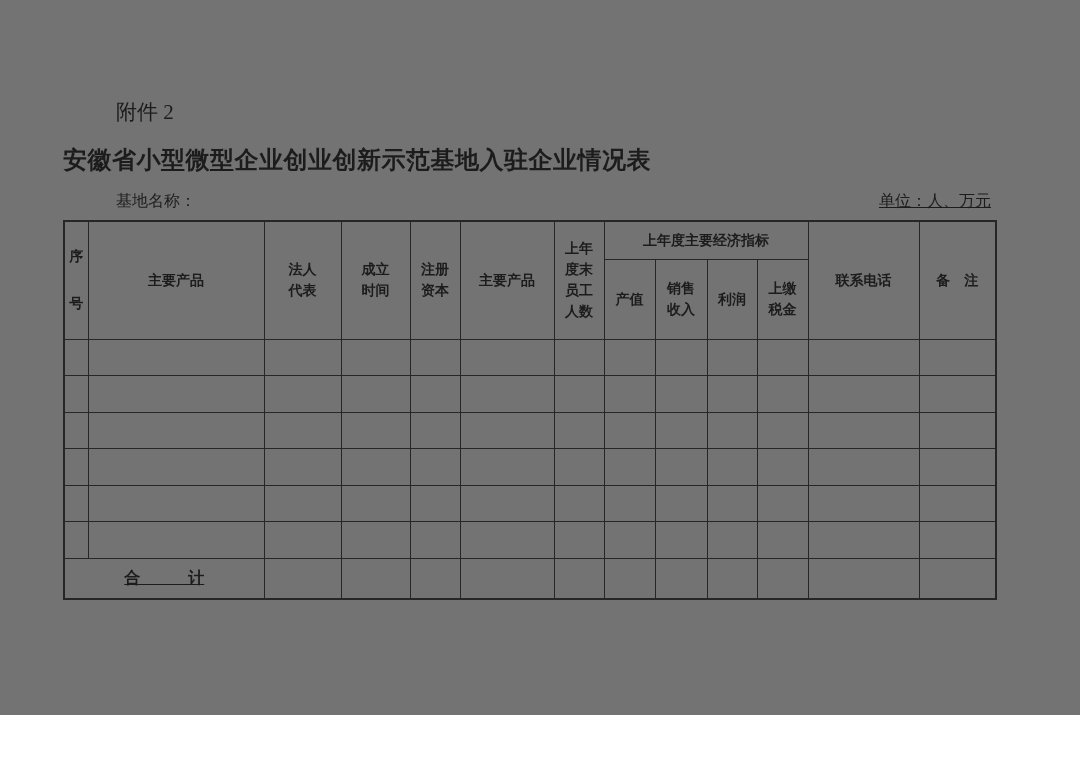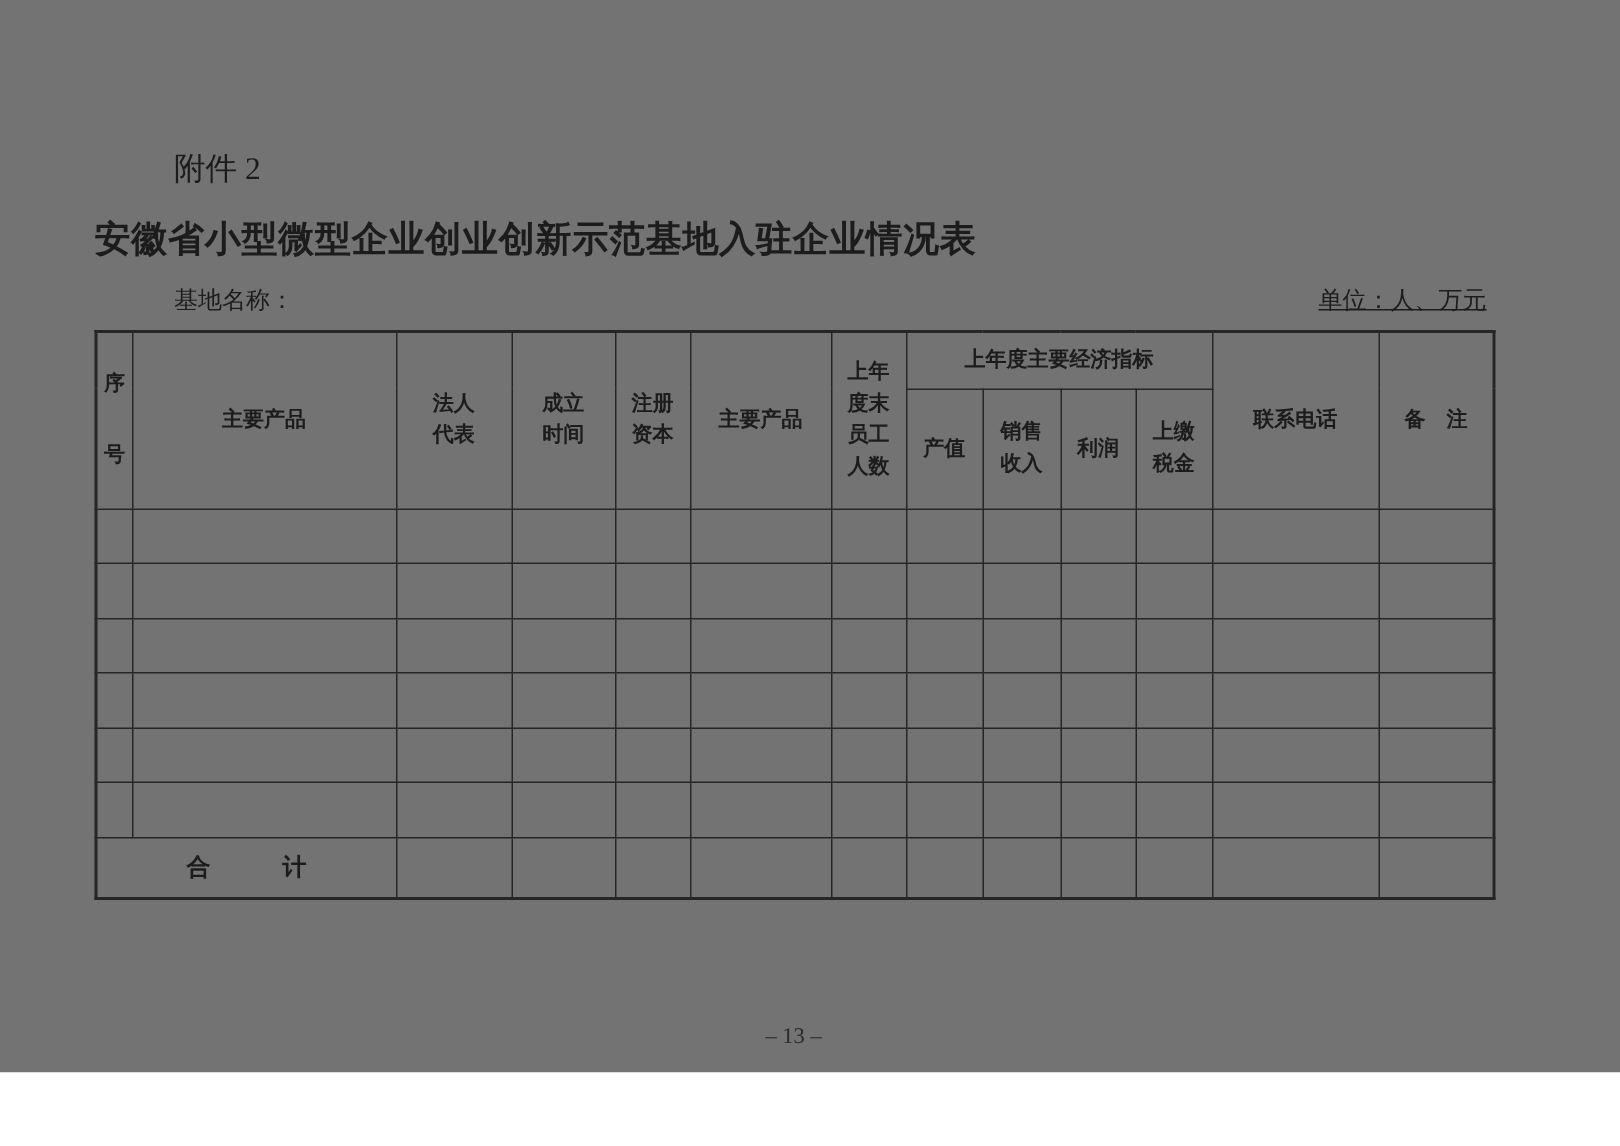--- a/index.html
+++ b/index.html
@@ -67,21 +67,21 @@
     overflow: hidden;
   }
   .enterprise-table th {
     font-weight: bold;
     white-space: pre-line;
     line-height: 1.5;
   }
   tr.header-row-1 { height: 38px; }
   tr.header-row-2 { height: 80px; }
   tr.body-row     { height: 36.5px; }
-  tr.total-row    { height: 41px; }
+  tr.total-row    { height: 41px; text-decoration: underline; }
 
   th.seq-header { line-height: 3.4; }
   td.total-label-cell {
     font-size: 16px;
     font-weight: bold;
     white-space: pre;
   }
   .page-number {
     position: absolute;
     left: 63px;
@@ -260,15 +260,14 @@
         <td></td>
         <td></td>
         <td></td>
         <td></td>
         <td></td>
         <td></td>
       </tr>
     </tfoot>
   </table>
 
-  <div class="page-number">– 13 –</div>
 
 </div>
 
 </body></html>

